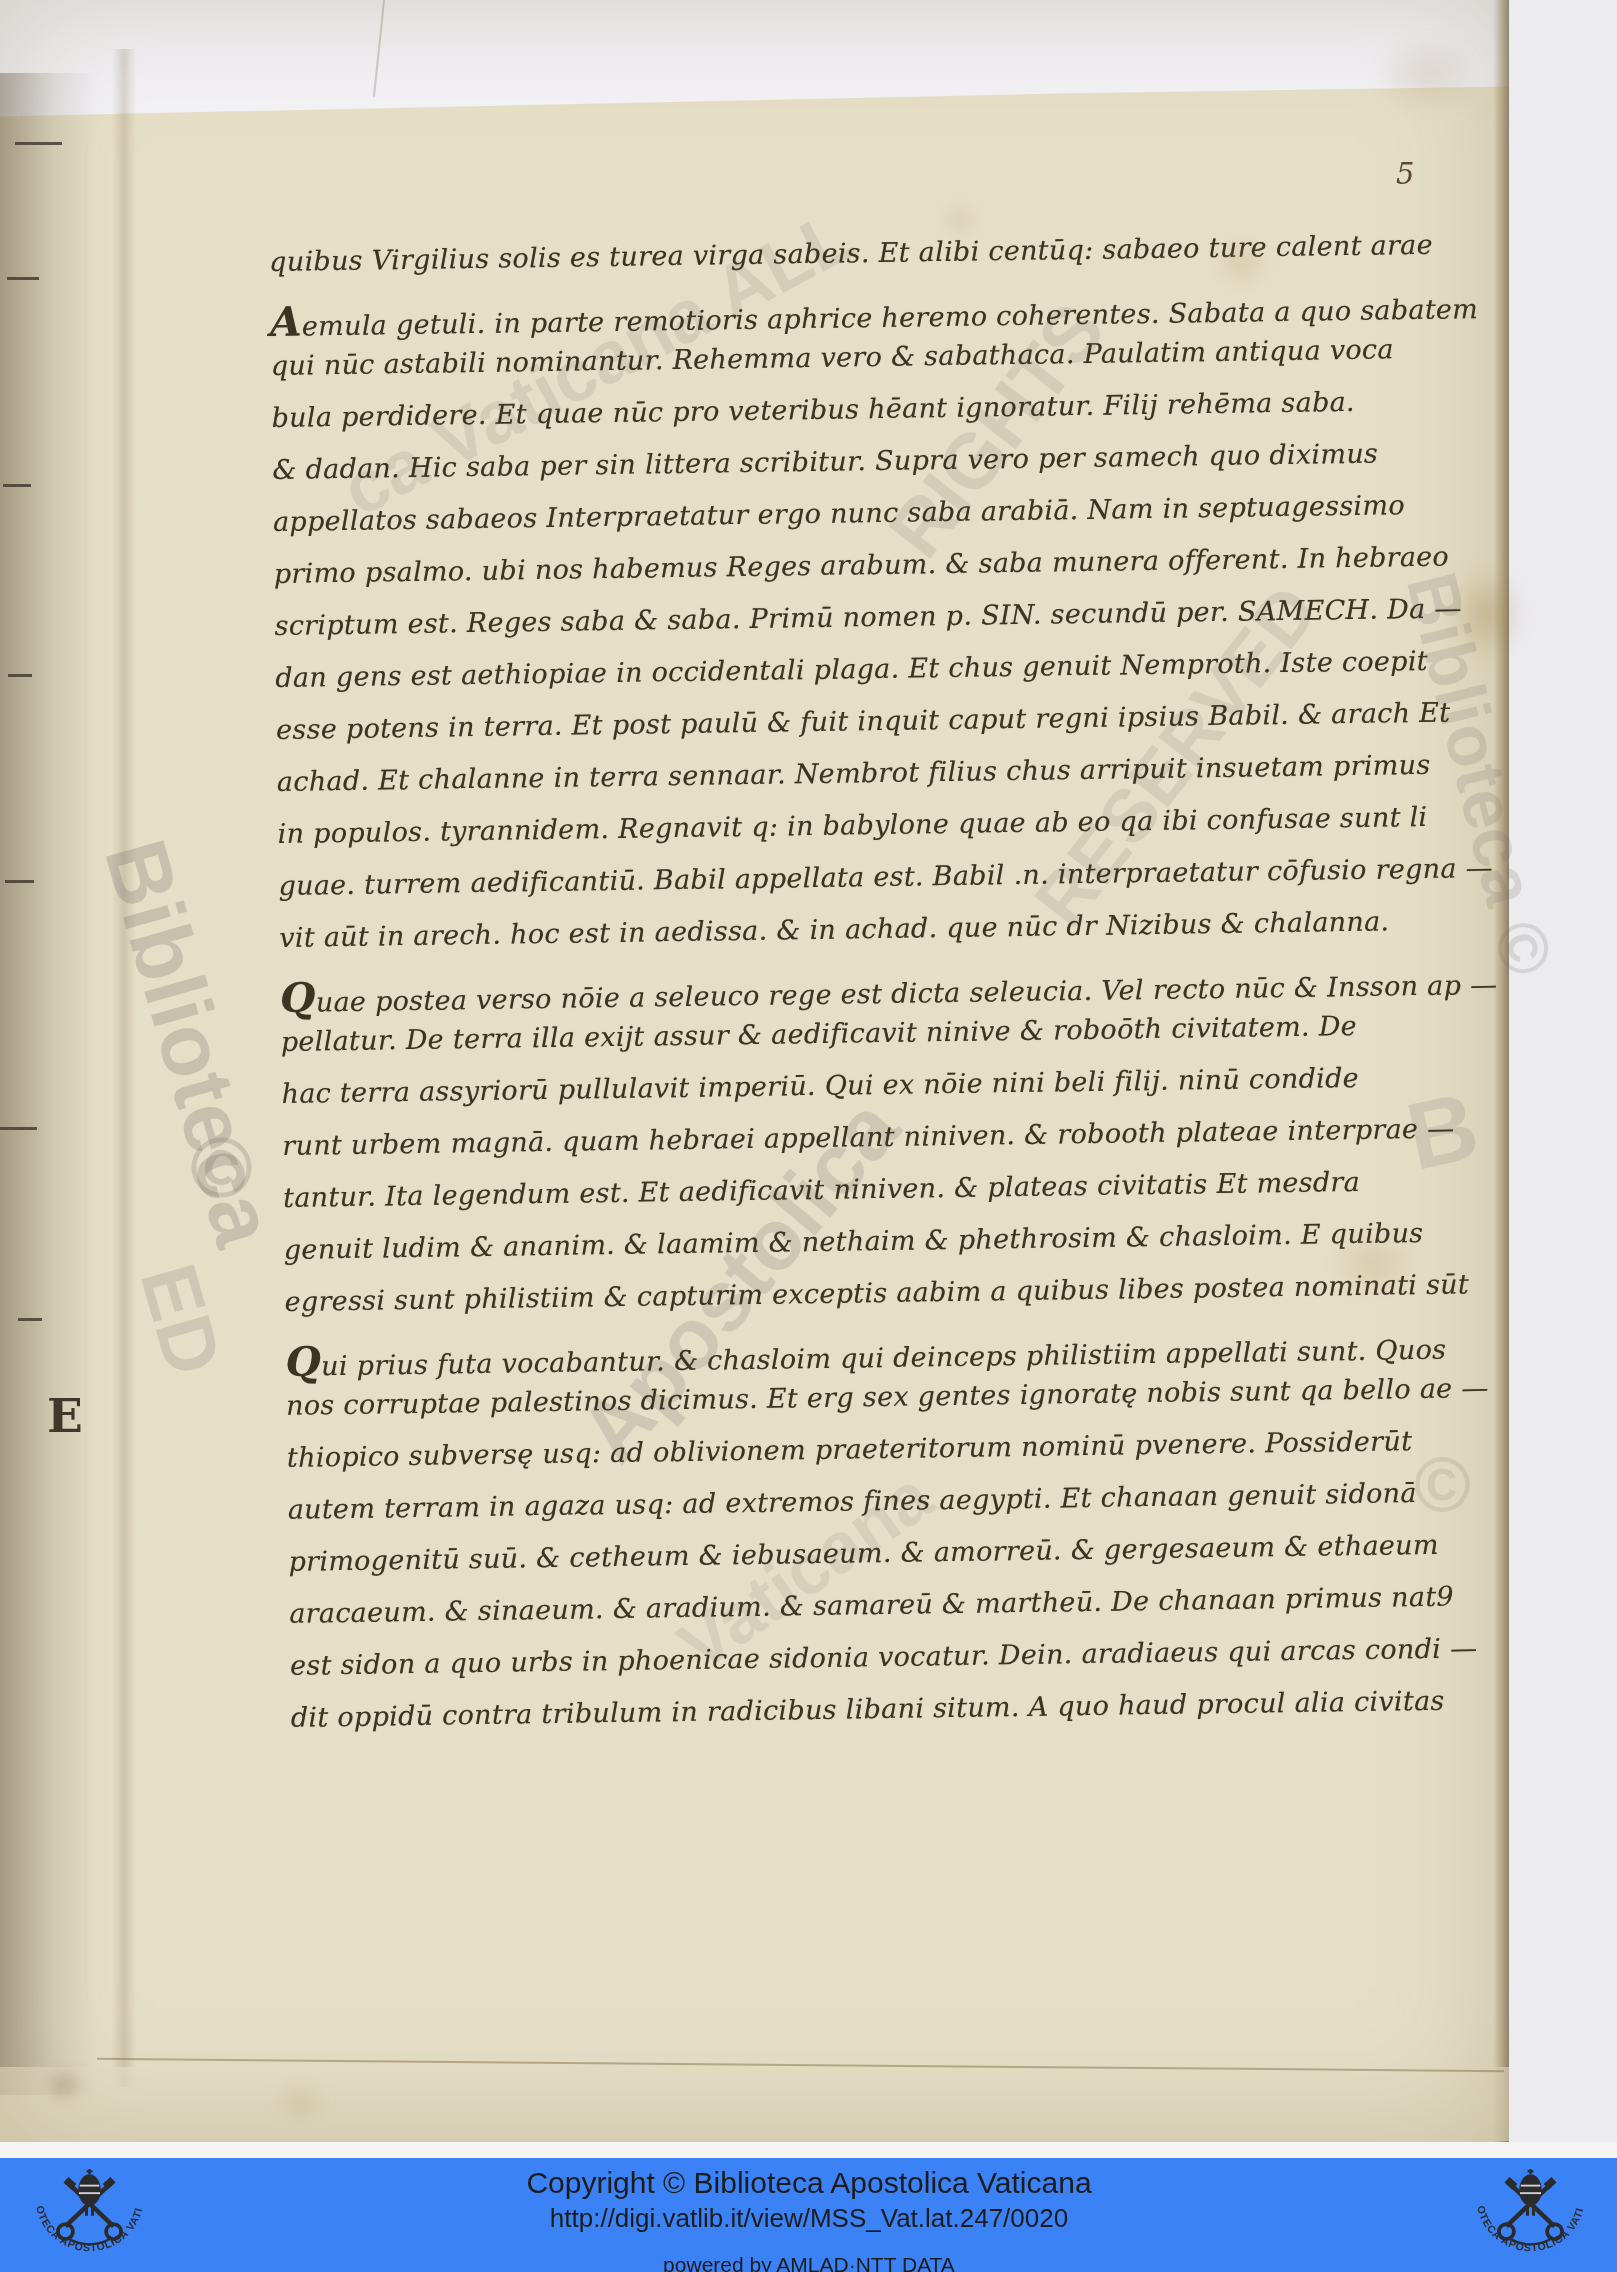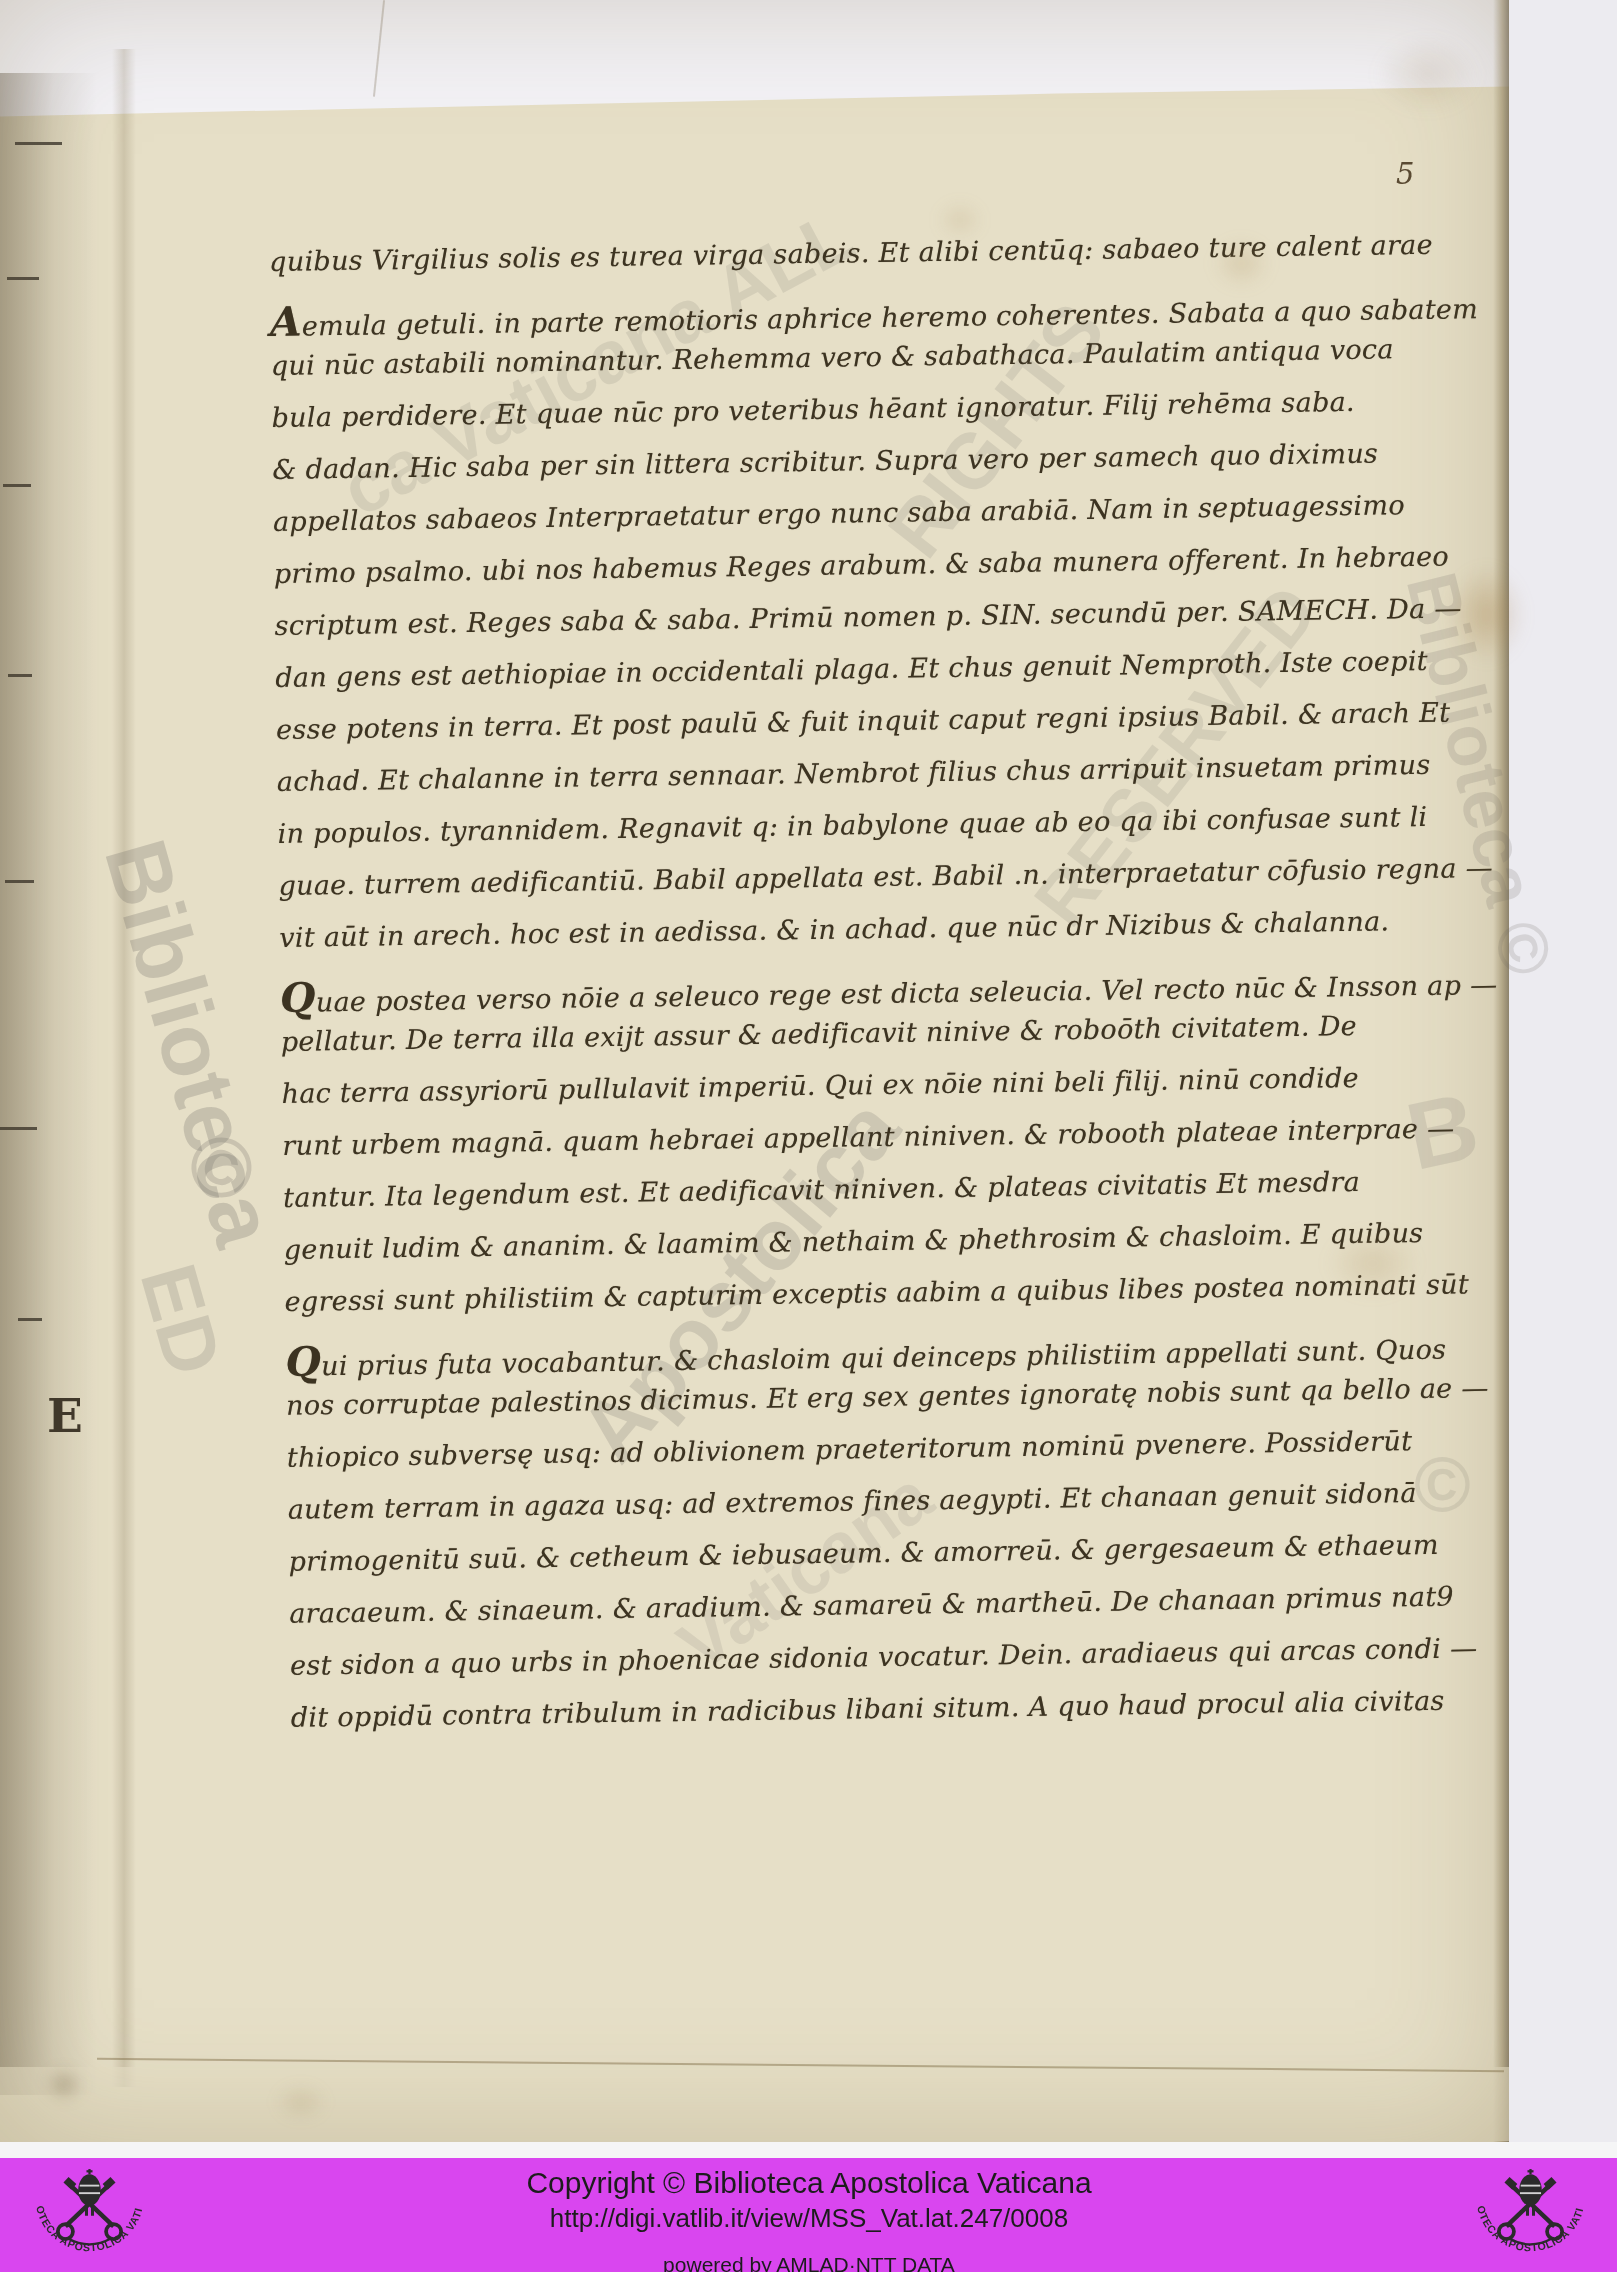--- a/index.html
+++ b/index.html
@@ -79,21 +79,21 @@
     font-size:47px;color:#241c12;opacity:.85;
   }
   .tick{position:absolute;height:3.2px;background:#2f2a22;opacity:.75;}
   .stain{position:absolute;border-radius:50%;filter:blur(8px);}
   
   .footer-gap{
     position:absolute;left:0;top:2142px;width:1618px;height:16px;background:#f5f5f6;
   }
   .footer-band{
     position:absolute;left:0;top:2158px;width:1618px;height:115px;
-    background:#d946ef;color:#1c1c1c;
+    background:#3b82f6;color:#1c1c1c;
   }
   .footer-line{position:absolute;left:0;width:1618px;text-align:center;white-space:nowrap;}
   .footer-copyright{top:8px;font-size:30px;}
   .footer-url{top:45px;font-size:26px;}
   .footer-powered{top:79px;font-size:21px;margin-top:16px;}
   .logo{position:absolute;top:1.6px;width:159px;height:113px;}
   .logo-left{left:9.7px;}
   .logo-right{left:1451px;}
 </style>
 </head>
@@ -178,21 +178,21 @@
   <div class="page-vignette"></div>
 </div>
 
 <div class="footer-gap"></div>
 
 <div class="footer-band">
   <svg class="logo logo-left" viewBox="0 0 190 150">
     <use href="#bav-logo"></use>
   </svg>
   <div class="footer-line footer-copyright">Copyright © Biblioteca Apostolica Vaticana</div>
-  <div class="footer-line footer-url">http://digi.vatlib.it/view/MSS_Vat.lat.247/0008</div>
+  <div class="footer-line footer-url">http://digi.vatlib.it/view/MSS_Vat.lat.247/0020</div>
   <div class="footer-line footer-powered">powered by AMLAD·NTT DATA</div>
   <svg class="logo logo-right" viewBox="0 0 190 150">
     <use href="#bav-logo"></use>
   </svg>
 </div>
 
 <svg width="0" height="0" style="position:absolute" aria-hidden="true">
   <defs>
     <path id="bav-arc" d="M 25,66 A 72,72 0 0 0 165,66" fill="none"></path>
     <g id="bav-logo">

